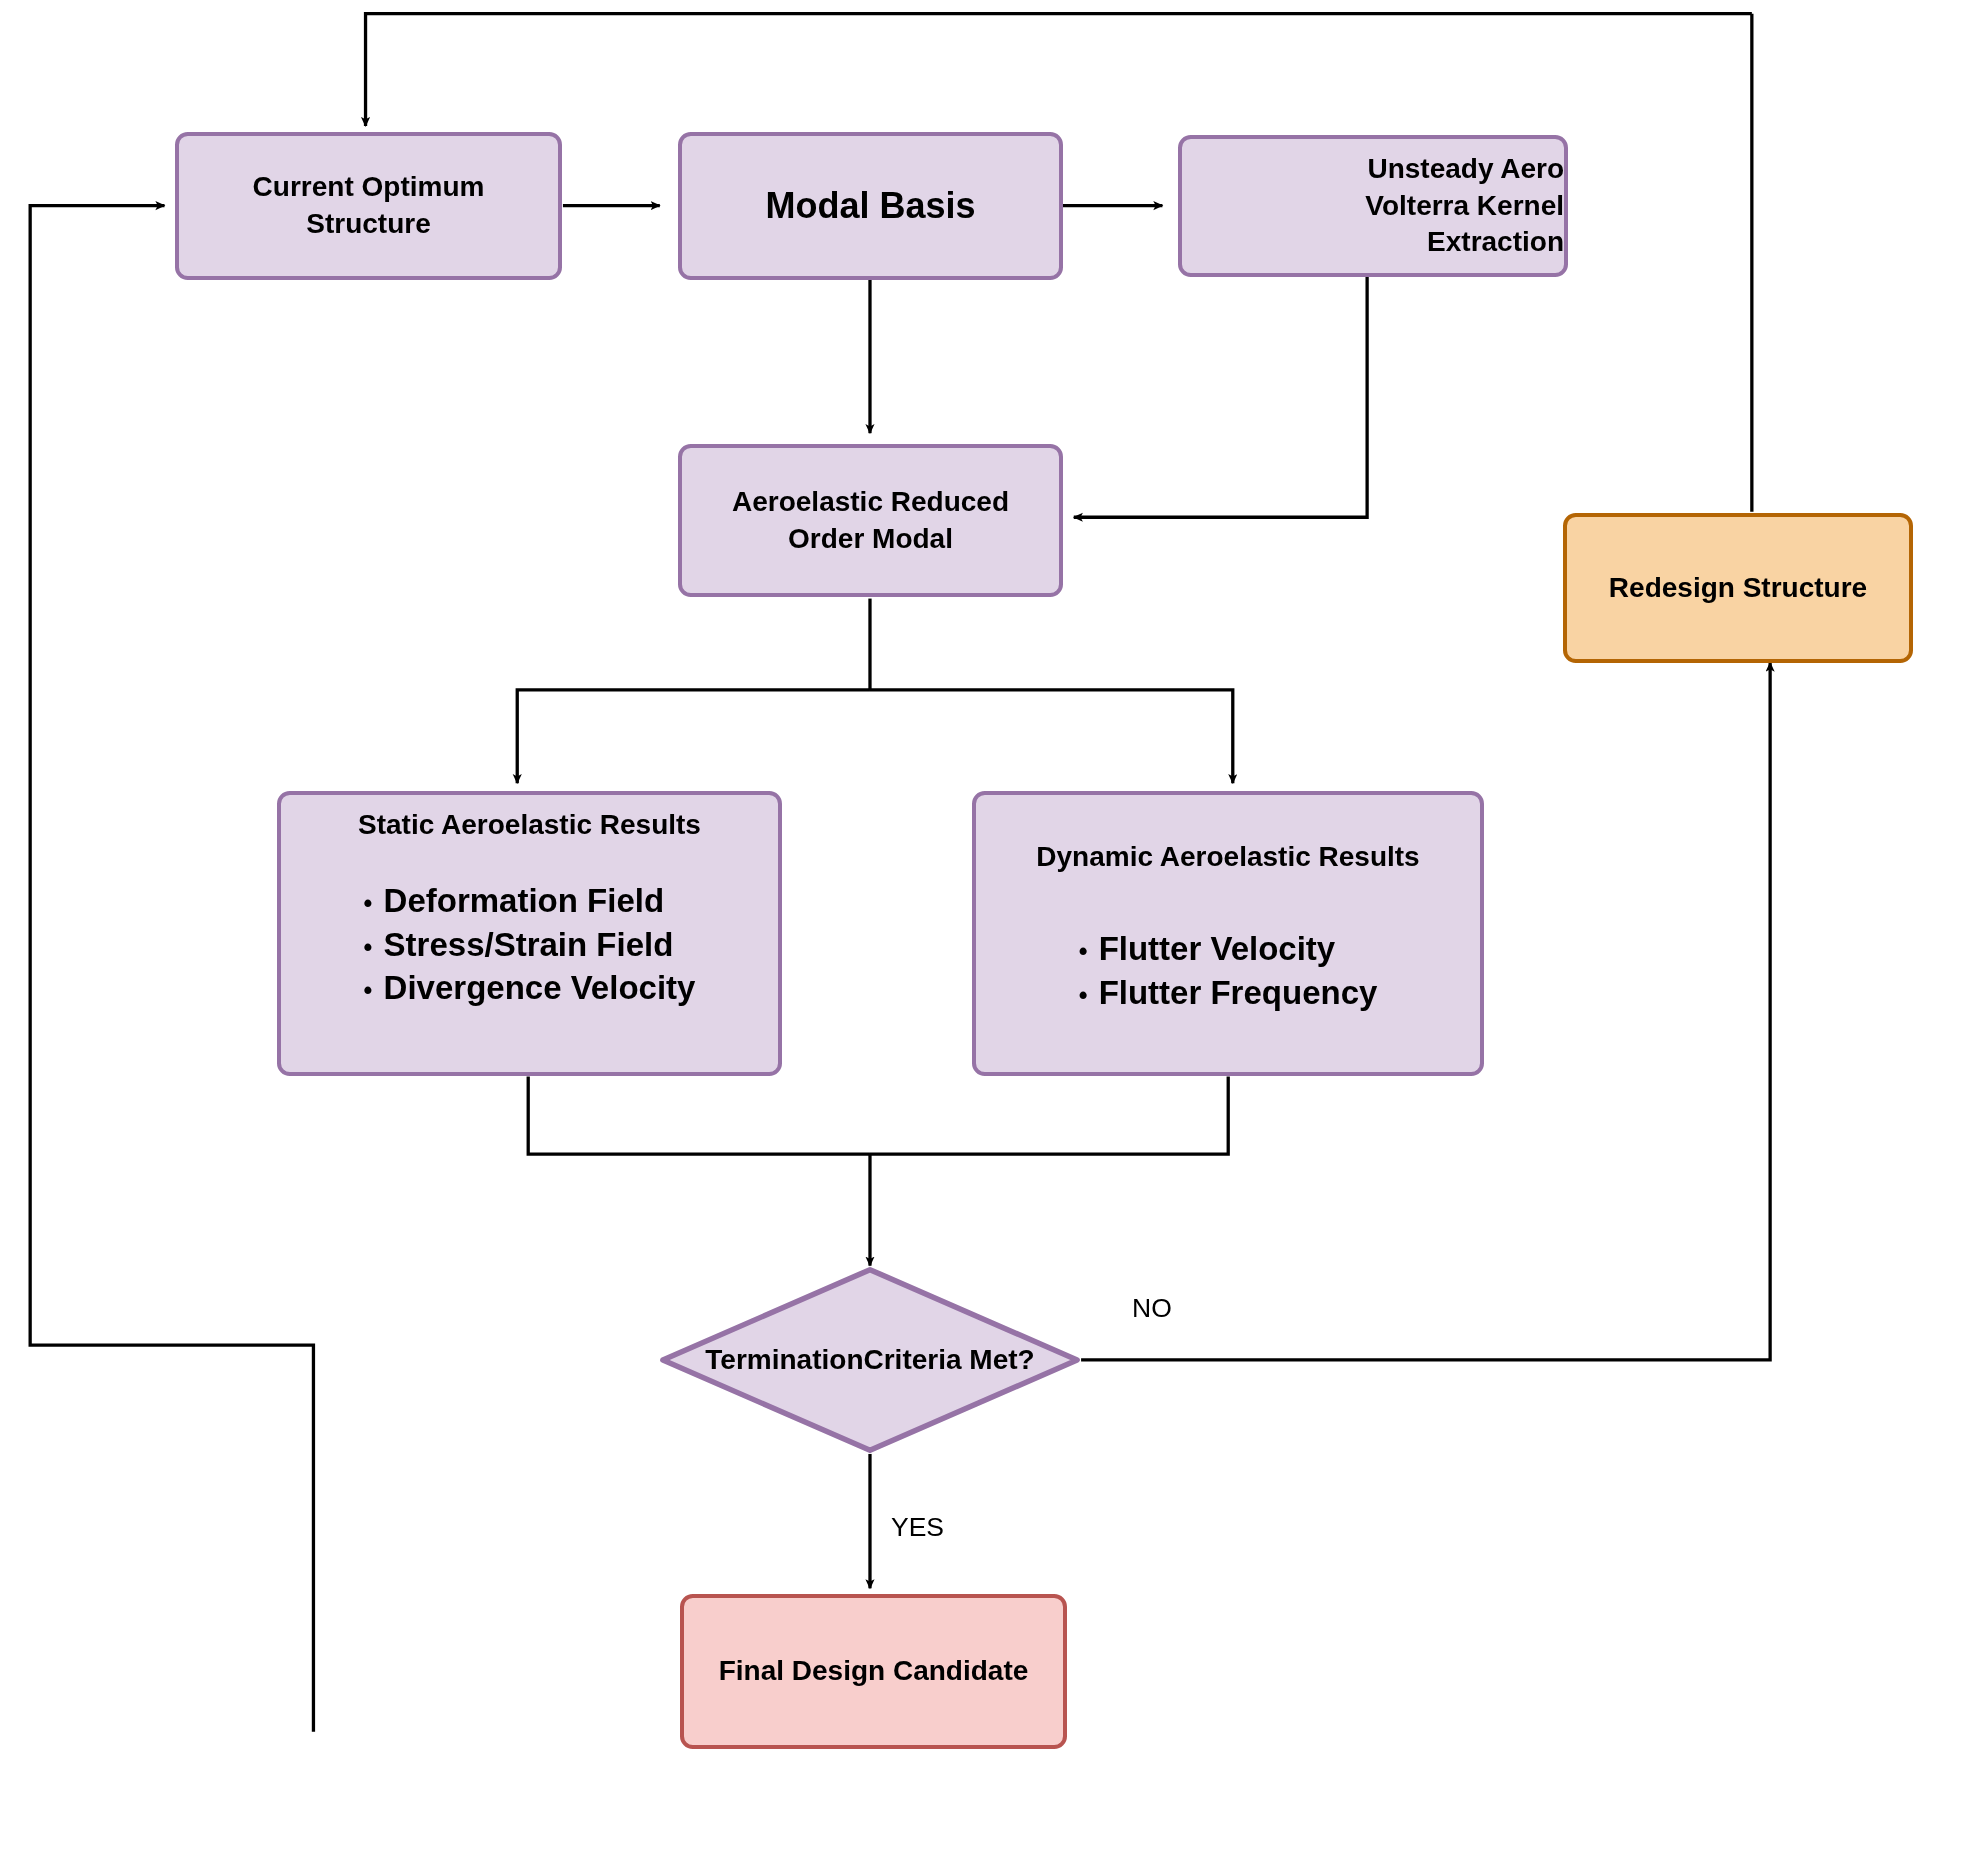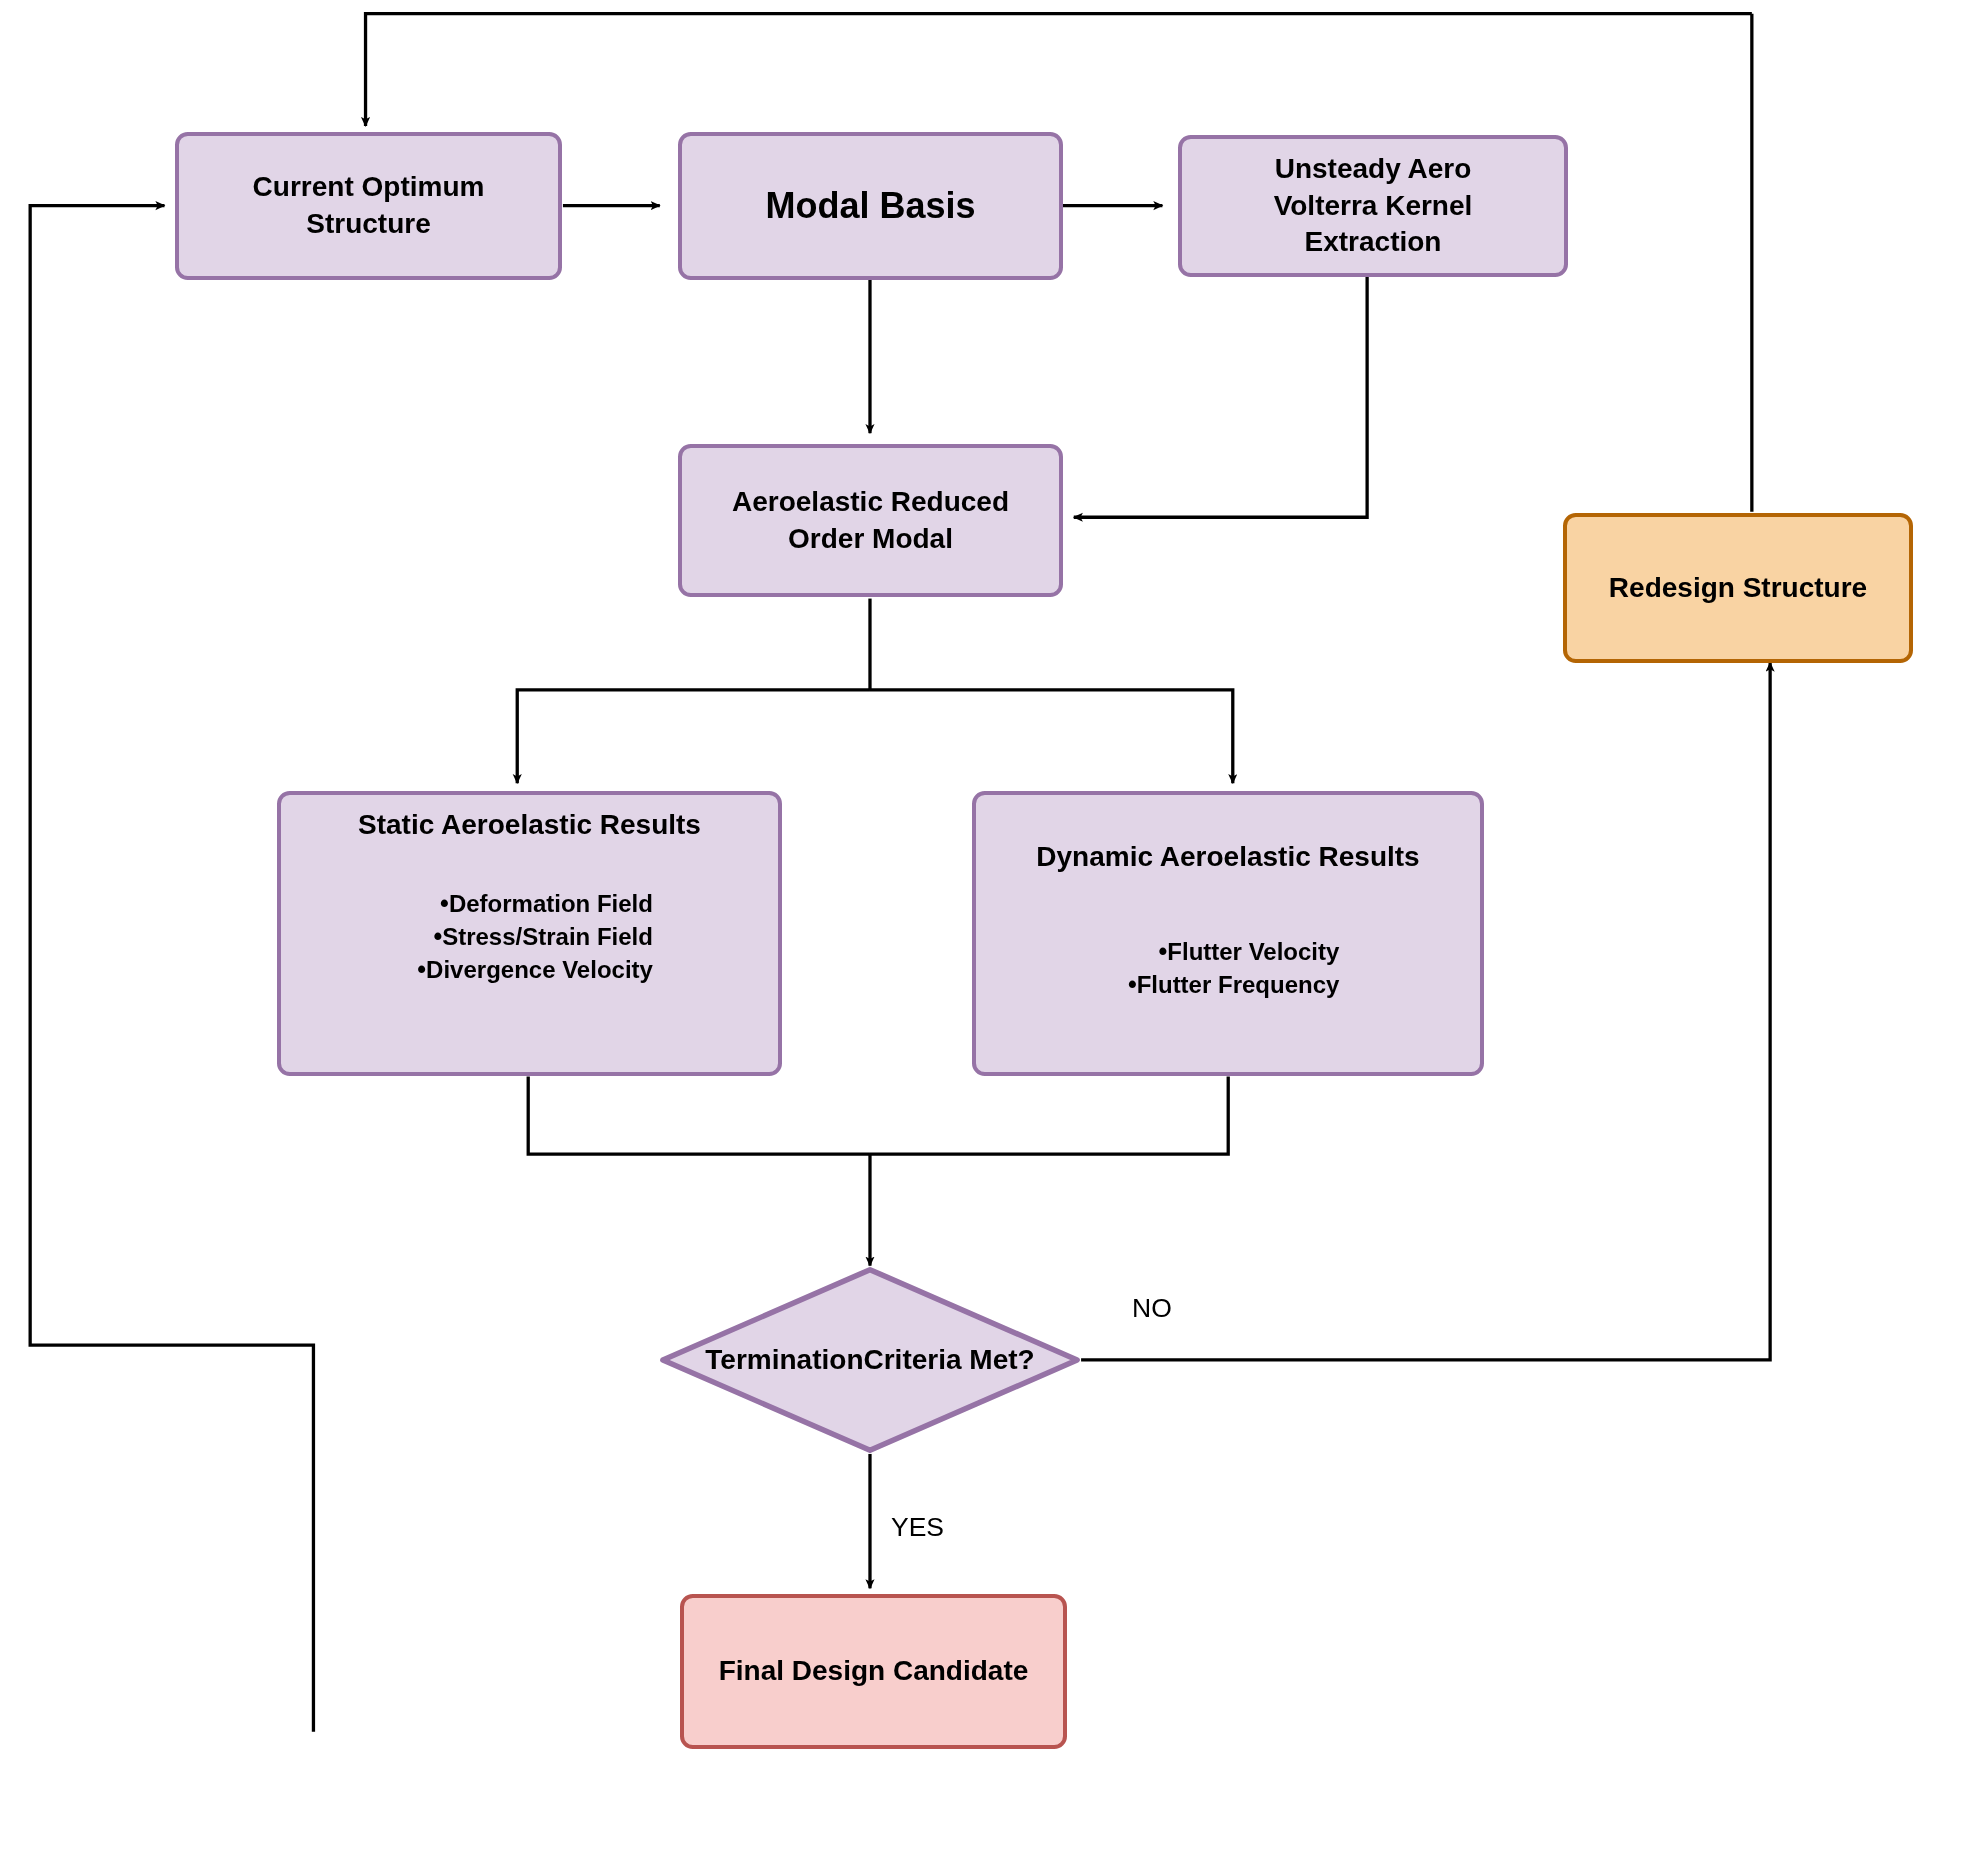--- a/index.html
+++ b/index.html
@@ -74,25 +74,25 @@
     text-align: center;
     font-weight: bold;
     color: #000;
     line-height: 1.32;
   }
   .title {
     font-size: 28px;
     font-weight: bold;
   }
   .bullets {
-    margin: 8px;
+    margin: 0;
     padding: 0;
     list-style: none;
-    text-align: right;
-    font-size: 24px;
+    text-align: left;
+    font-size: 33px;
     font-weight: bold;
   }
   .bullets li {
     white-space: nowrap;
   }
   .bullets li::before {
     content: "\2022";
     display: inline-block;
     width: 20px;
     margin-left: -20px;
@@ -151,21 +151,21 @@
 
   <div class="node rect node-purple" style="left:175px; top:132px; width:387px; height:148px; font-size:28px;">
     <span>Current Optimum</span>
     <span>Structure</span>
   </div>
 
   <div class="node rect node-purple" style="left:678px; top:132px; width:385px; height:148px; font-size:36px;">
     <span>Modal Basis</span>
   </div>
 
-  <div class="node rect node-purple" style="left:1178px; top:135px; width:390px; height:142px; font-size:28px;">
+  <div class="node rect node-purple" style="left:1178px; top:135px; width:390px; height:142px; font-size:28px;align-items:flex-end;">
     <span>Unsteady Aero</span>
     <span>Volterra Kernel</span>
     <span>Extraction</span>
   </div>
 
   <div class="node rect node-purple" style="left:678px; top:444px; width:385px; height:153px; font-size:28px;">
     <span>Aeroelastic Reduced</span>
     <span>Order Modal</span>
   </div>
 

